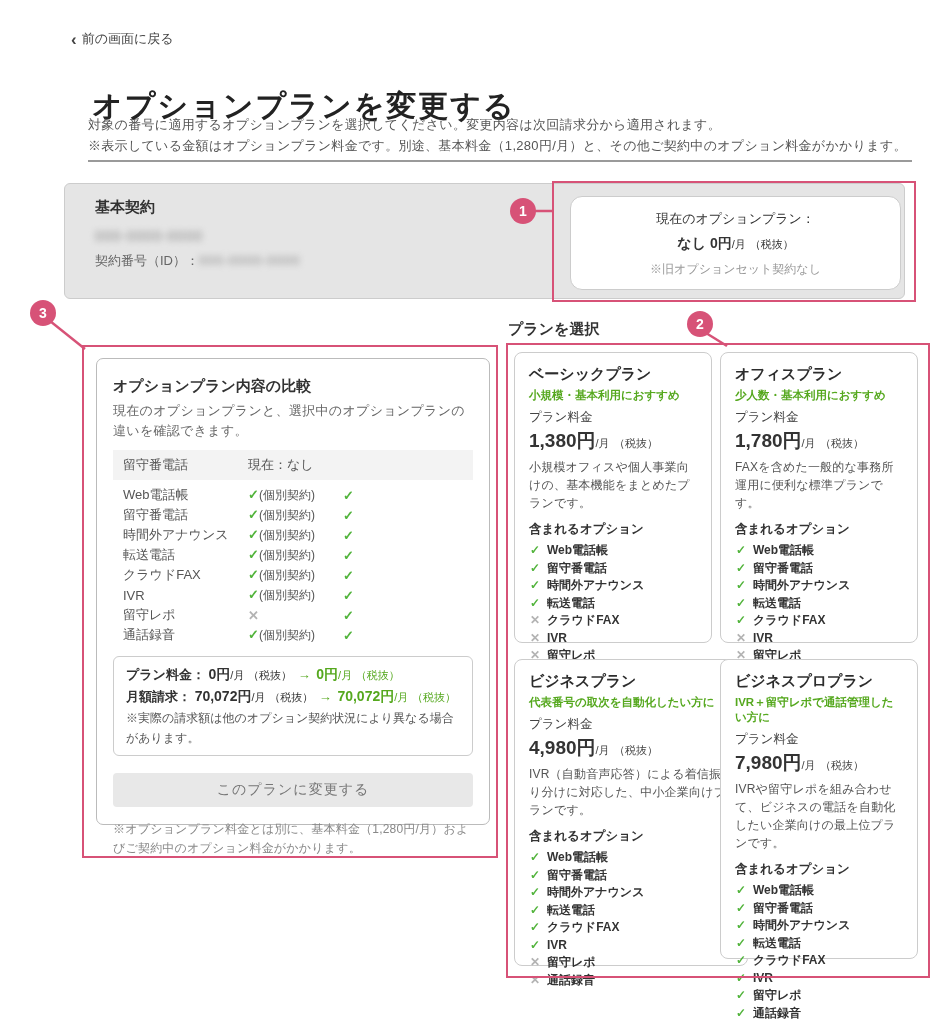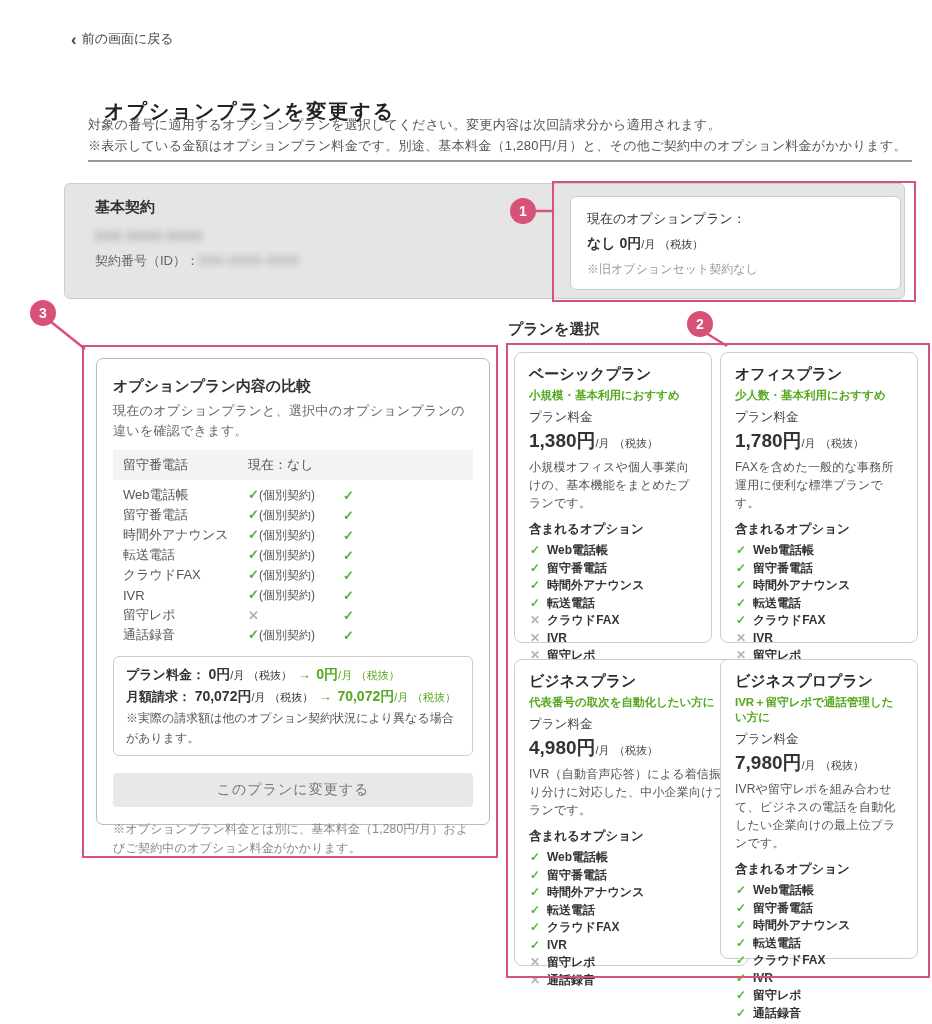--- a/index.html
+++ b/index.html
@@ -9,34 +9,34 @@
     --cross:#b3b3b3;
   }
   *{box-sizing:border-box;}
   html,body{margin:0;padding:0;background:#fff;}
   body{font-family:"Liberation Sans",sans-serif;color:#333;}
   .page{position:relative;width:932px;height:1024px;background:#fff;overflow:hidden;}
 
   
   .back-link{position:absolute;left:71px;top:30px;font-size:13px;color:#444;display:flex;align-items:center;gap:5px;cursor:pointer;text-decoration:none;}
   .chev{font-size:17px;line-height:13px;color:#444;font-weight:bold;}
-  .page-title{position:absolute;left:88px;top:82px;margin:16px;font-size:20px;font-weight:bold;color:#222;letter-spacing:2px;}
+  .page-title{position:absolute;left:88px;top:82px;margin:4px;font-size:30px;font-weight:bold;color:#222;letter-spacing:2px;}
   .intro{position:absolute;left:88px;width:824px;margin:0;font-size:13px;color:#555;letter-spacing:.3px;}
   .intro-1{top:116px;}
   .intro-2{top:137px;}
   .top-divider{position:absolute;left:88px;top:160px;width:824px;height:0;border-top:2px solid #9a9a9a;}
 
   
   .contract-box{position:absolute;left:64px;top:183px;width:841px;height:116px;border:1px solid #ccc;border-radius:6px;background:#e5e5e5;}
   .contract-heading{position:absolute;left:30px;top:14px;font-size:15px;font-weight:bold;color:#333;margin:0;}
   .redacted{filter:blur(3px);color:#8a8a8a;letter-spacing:1px;user-select:none;}
   .contract-phone{position:absolute;left:30px;top:44px;font-size:14px;}
   .contract-id-line{position:absolute;left:30px;top:68px;font-size:13px;color:#666;}
 
-  .current-plan-box{position:absolute;left:570px;top:196px;width:331px;height:94px;border:1px solid #ccc;border-radius:6px;background:#fff;padding:13px 16px;z-index:2;}
+  .current-plan-box{position:absolute;left:570px;top:196px;width:331px;height:94px;border:1px solid #ccc;border-radius:12px;background:#fff;padding:13px 16px;z-index:2;text-align:center;}
   .cp-label{font-size:13px;color:#333;}
   .cp-value-line{margin-top:7px;font-size:14px;color:#333;}
   .cp-strong{font-weight:bold;font-size:14px;}
   .cp-small{font-size:11px;color:#333;}
   .cp-note{margin-top:8px;font-size:12px;color:#999;}
 
   
   .ann-rect{position:absolute;border:2.5px solid var(--pink);pointer-events:none;z-index:3;}
   .rect1{left:552px;top:181px;width:364px;height:121px;}
   .rect2{left:506px;top:343px;width:424px;height:635px;}

